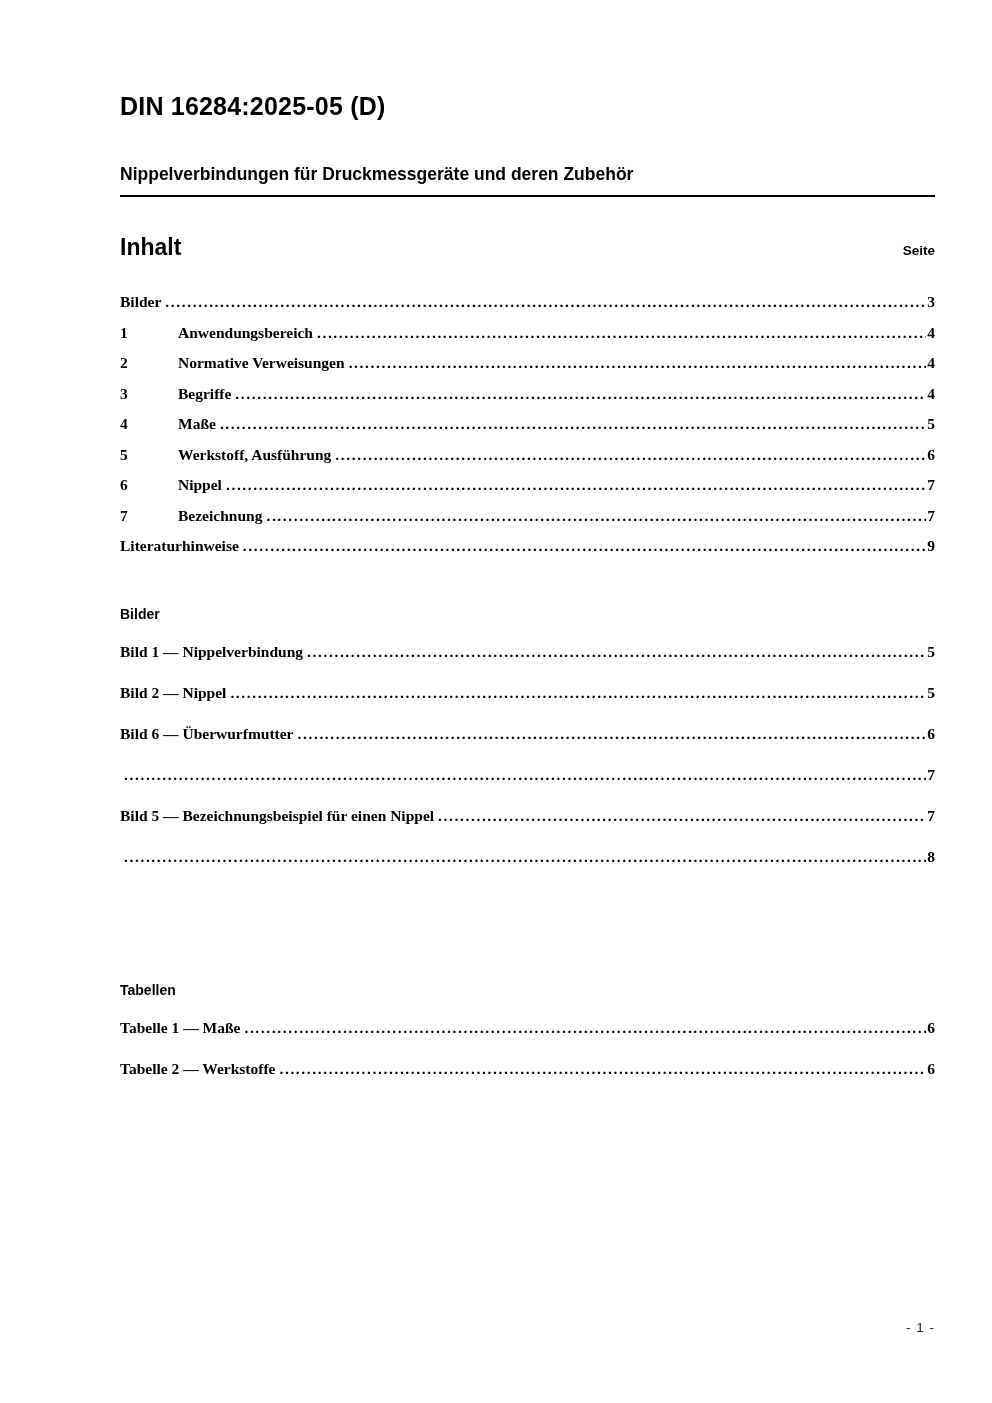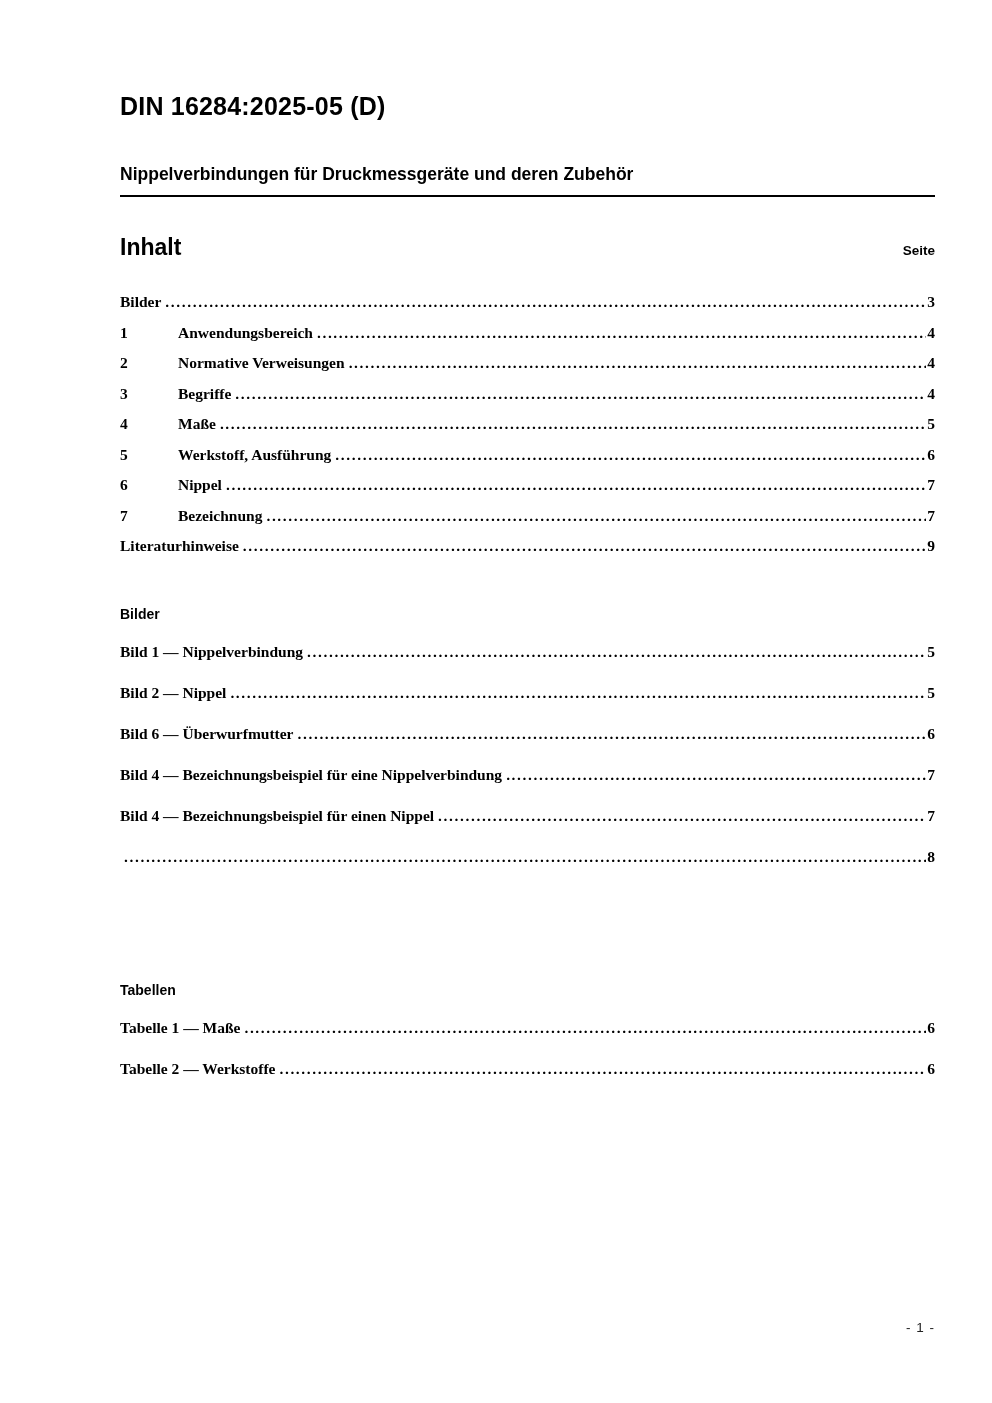--- a/index.html
+++ b/index.html
@@ -176,26 +176,25 @@
       <span class="toc-label">Bild 2 — Nippel</span>
       <span class="toc-leader"></span>
       <span class="toc-page">5</span>
     </div>
     <div class="toc-row wide">
       <span class="toc-label">Bild 6 — Überwurfmutter</span>
       <span class="toc-leader"></span>
       <span class="toc-page">6</span>
     </div>
     <div class="toc-row wide">
-      <span class="toc-label">Bild 4 — Bezeichnungsbeispiel für eine Nippelverbindung</span>
-      <span class="toc-leader"></span>
-      <span class="toc-page">7</span>
-    </div>
-    <div class="toc-row wide">
-      <span class="toc-label">Bild 4 — Bezeichnungsbeispiel für einen Nippel</span>
+      <span class="toc-leader"></span>
+      <span class="toc-page">7</span>
+    </div>
+    <div class="toc-row wide">
+      <span class="toc-label">Bild 5 — Bezeichnungsbeispiel für einen Nippel</span>
       <span class="toc-leader"></span>
       <span class="toc-page">7</span>
     </div>
     <div class="toc-row wide">
       <span class="toc-leader"></span>
       <span class="toc-page">8</span>
     </div>
   </div>
 
   <div class="section-heading tables-heading">Tabellen</div>

